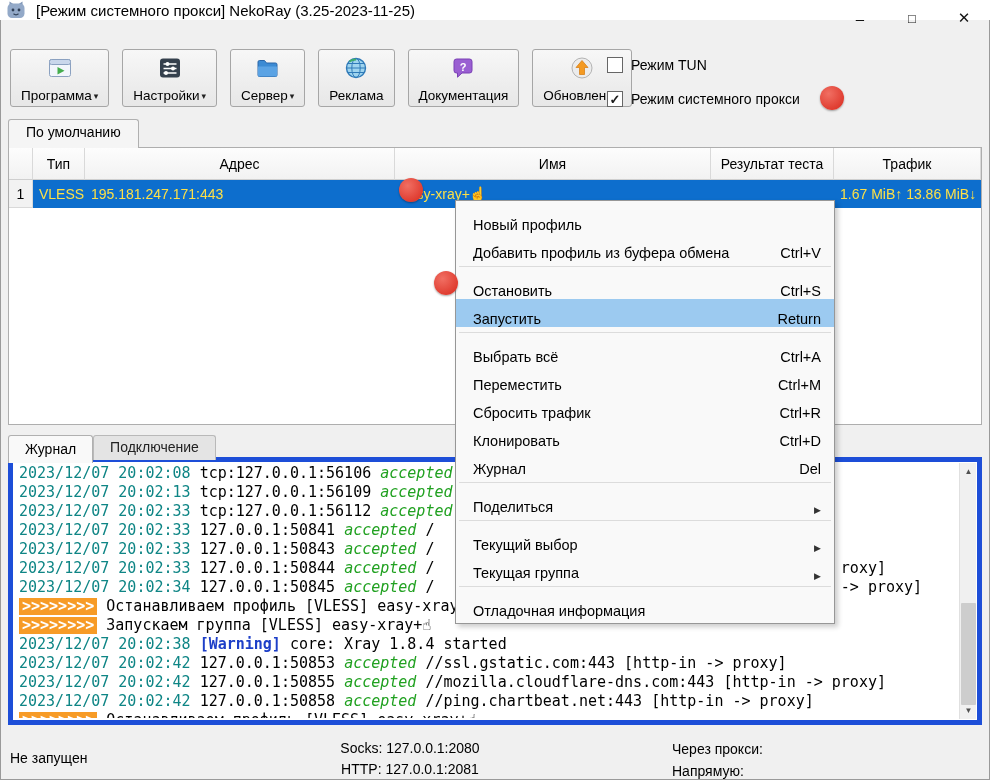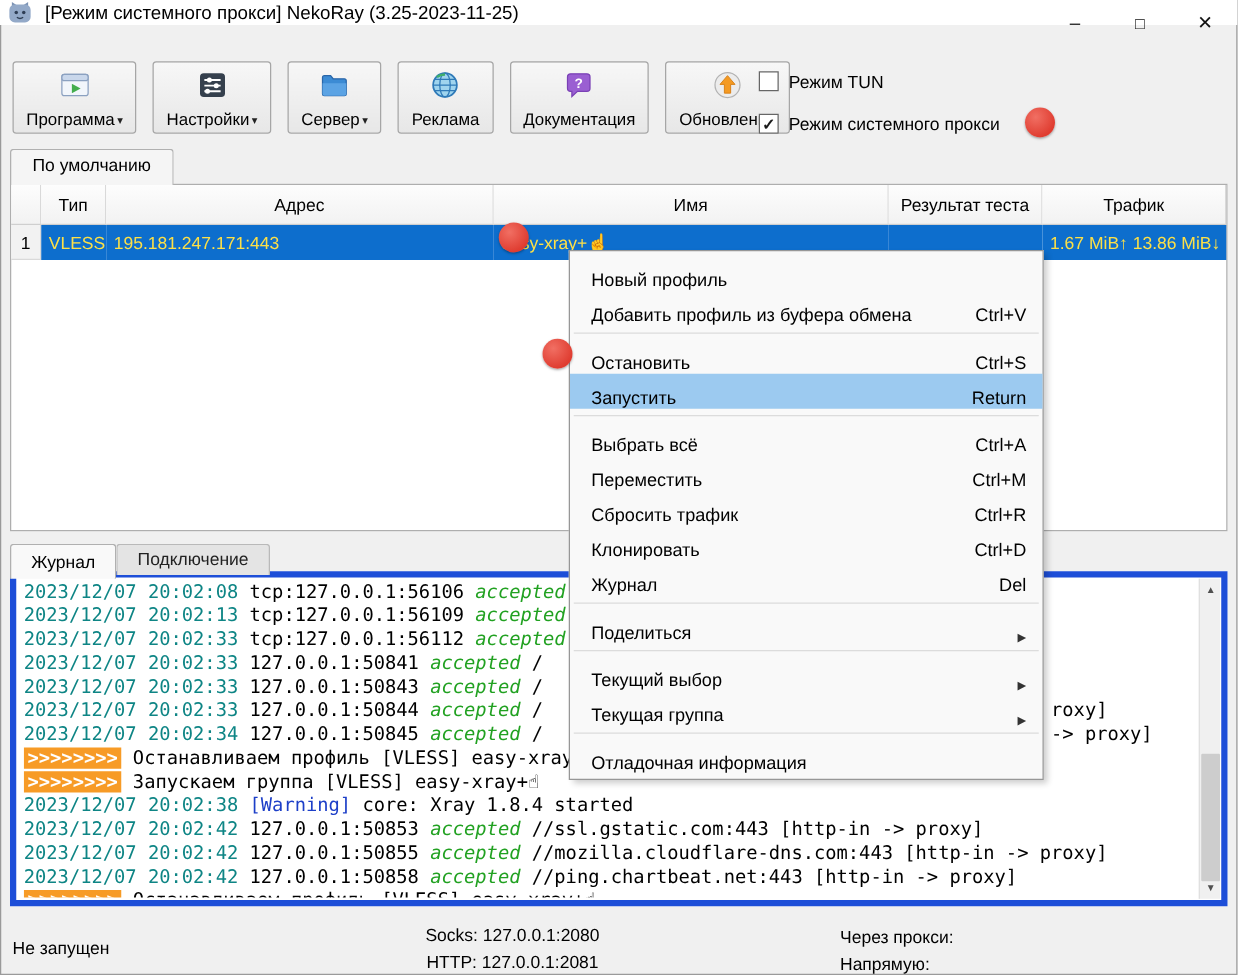--- a/index.html
+++ b/index.html
@@ -43,21 +43,21 @@
   .bottom-tabbar { position:absolute; top:435px; left:8px; z-index:3; display:flex; align-items:flex-start; }
   .btab { font-size:14px; padding:5px 16px 0; height:28px; border-top-left-radius:3px; border-top-right-radius:3px; }
   .btab.active { background:#f9f9f9; border:1px solid #b0b0b0; border-bottom:none; }
   .btab.inactive { background:#e4e4e4; border:1px solid #b9b9b9; border-bottom:none; height:25px; padding-top:3px; color:#222; }
   
   .log-frame { position:absolute; top:457px; left:8px; width:974px; height:268px; background:#fff; border:5px solid #1d4ed8; }
   .log { position:absolute; top:2px; left:6px; right:21px; bottom:2px; overflow:hidden; font-family:"DejaVu Sans Mono","DejaVu Sans",monospace; font-size:15px; line-height:19px; }
   .log-line { white-space:pre; height:19px; }
   .seg.ts { color:var(--log_timestamp,#0e8585); }
   .seg.accepted { color:var(--log_accepted,#21a121); font-style:italic; }
-  .seg.warn { color:var(--log_warning,#1d3fc8); font-weight:normal;margin-top:38px; }
+  .seg.warn { color:var(--log_warning,#1d3fc8); font-weight:bold;margin-top:38px; }
   .seg.mark { display:inline-block; background:var(--log_marker,#f79b26); color:#fff; font-weight:bold; padding:0 3px; height:17px; line-height:17px; }
   .vscroll { position:absolute; top:1px; right:1px; bottom:1px; width:17px; background:#f0f0f0; border-left:1px solid #e0e0e0; }
   .varrow { position:absolute; left:0; width:17px; height:17px; display:flex; align-items:center; justify-content:center; font-size:8px; color:#505050; }
   .varrow.down { bottom:0; }
   .vthumb { position:absolute; left:1px; width:15px; top:140px; height:102px; background:#cdcdcd; border-radius:1px; }
   
   .statusbar { position:absolute; top:727px; left:0; width:955px; height:53px; font-size:14px; }
   .sb-state { position:absolute; left:10px; top:23px; }
   .sb-proxy { position:absolute; left:300px; top:11px; width:220px; text-align:center; line-height:21px; }
   .sb-route { position:absolute; left:672px; top:11px; line-height:22px; }

